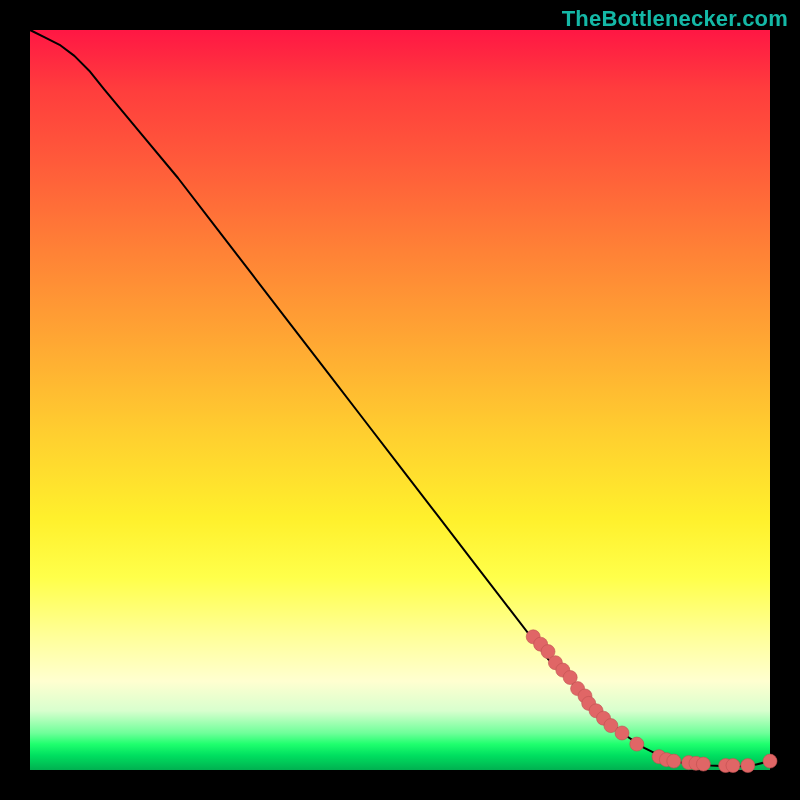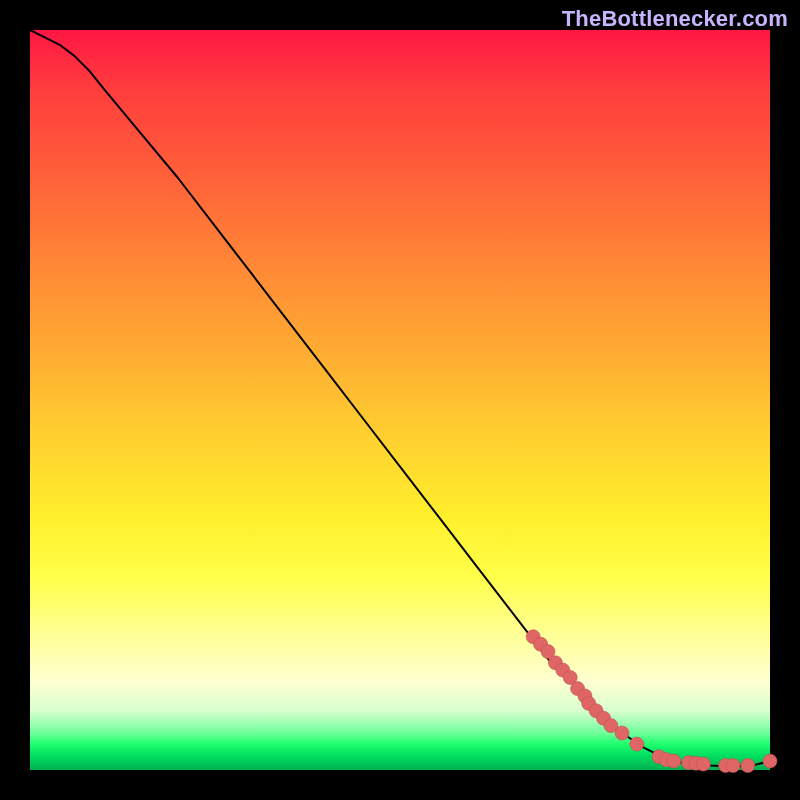--- a/index.html
+++ b/index.html
@@ -43,21 +43,21 @@
       #6fff9a 95%,
       #1fff6e 96.5%,
       #00e060 98%,
       #00b050 100%
     );
   }
   .attribution {
     position: absolute;
     top: 6px;
     right: 12px;
-    color: #c4b5fd;
+    color: #14b8a6;
     font-size: 22px;
     font-weight: 600;
     letter-spacing: 0.2px;
     user-select: none;
   }
   svg.overlay {
     position: absolute;
     left: 0; top: 0;
     width: 740px;
     height: 740px;

